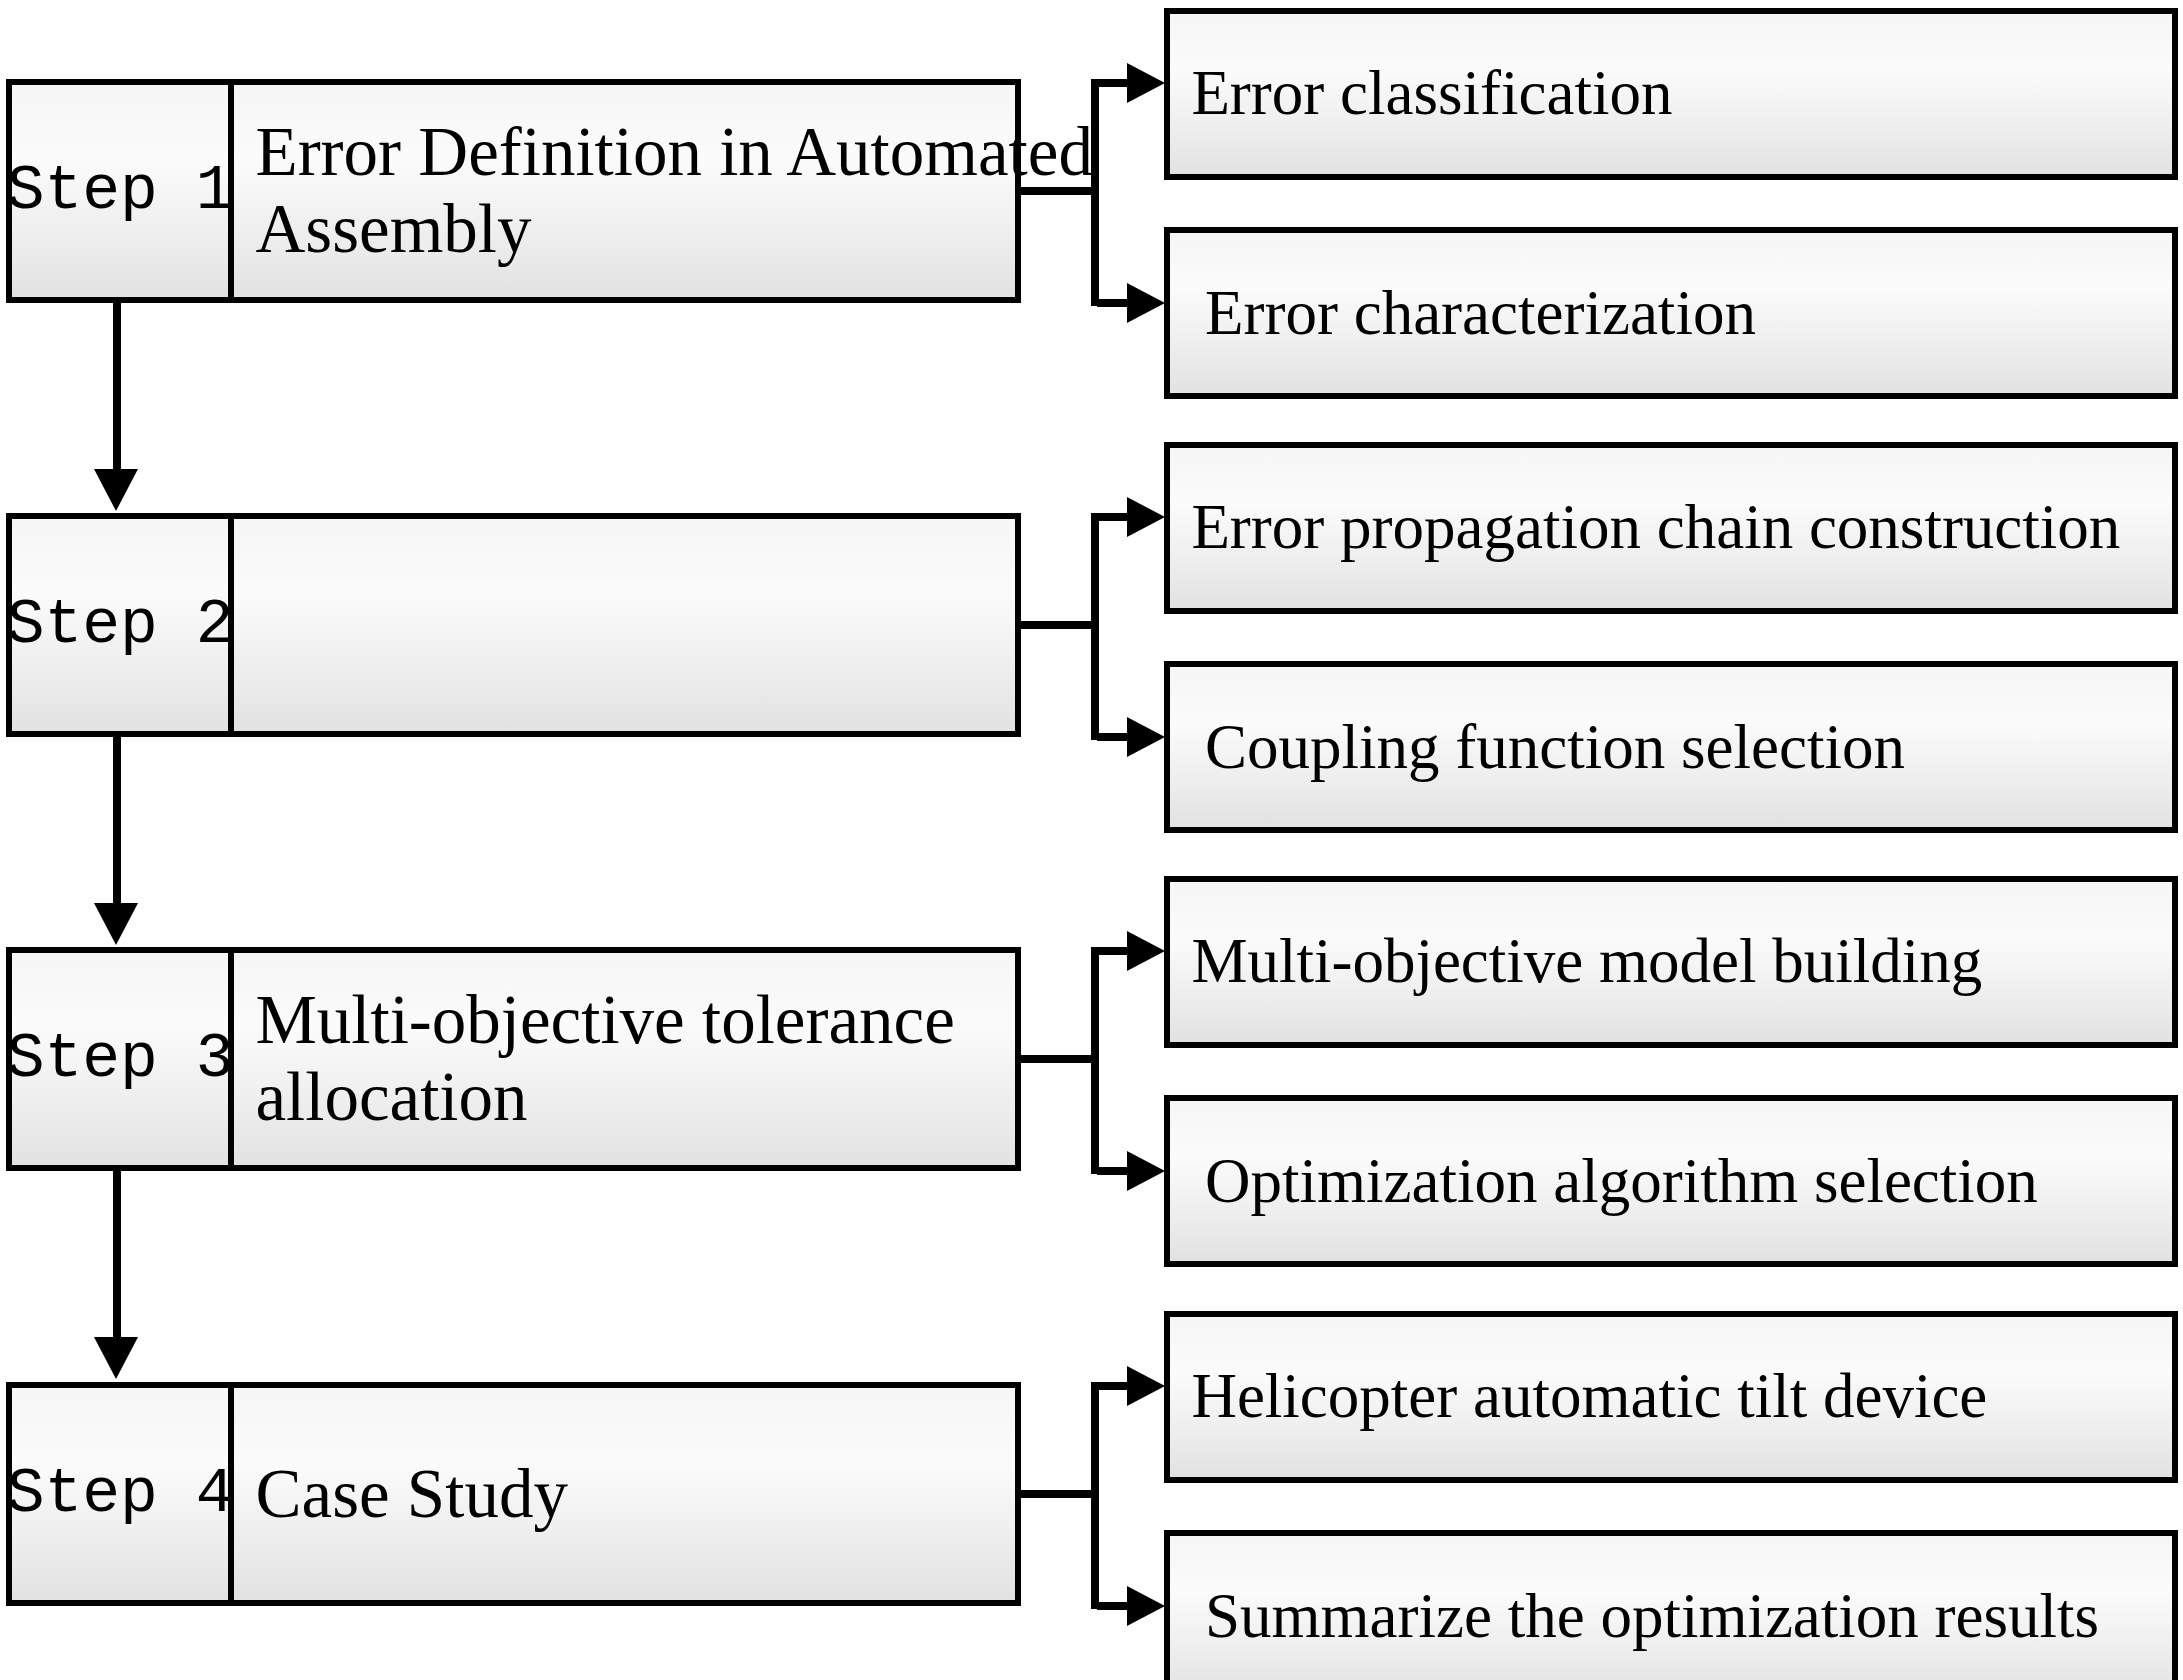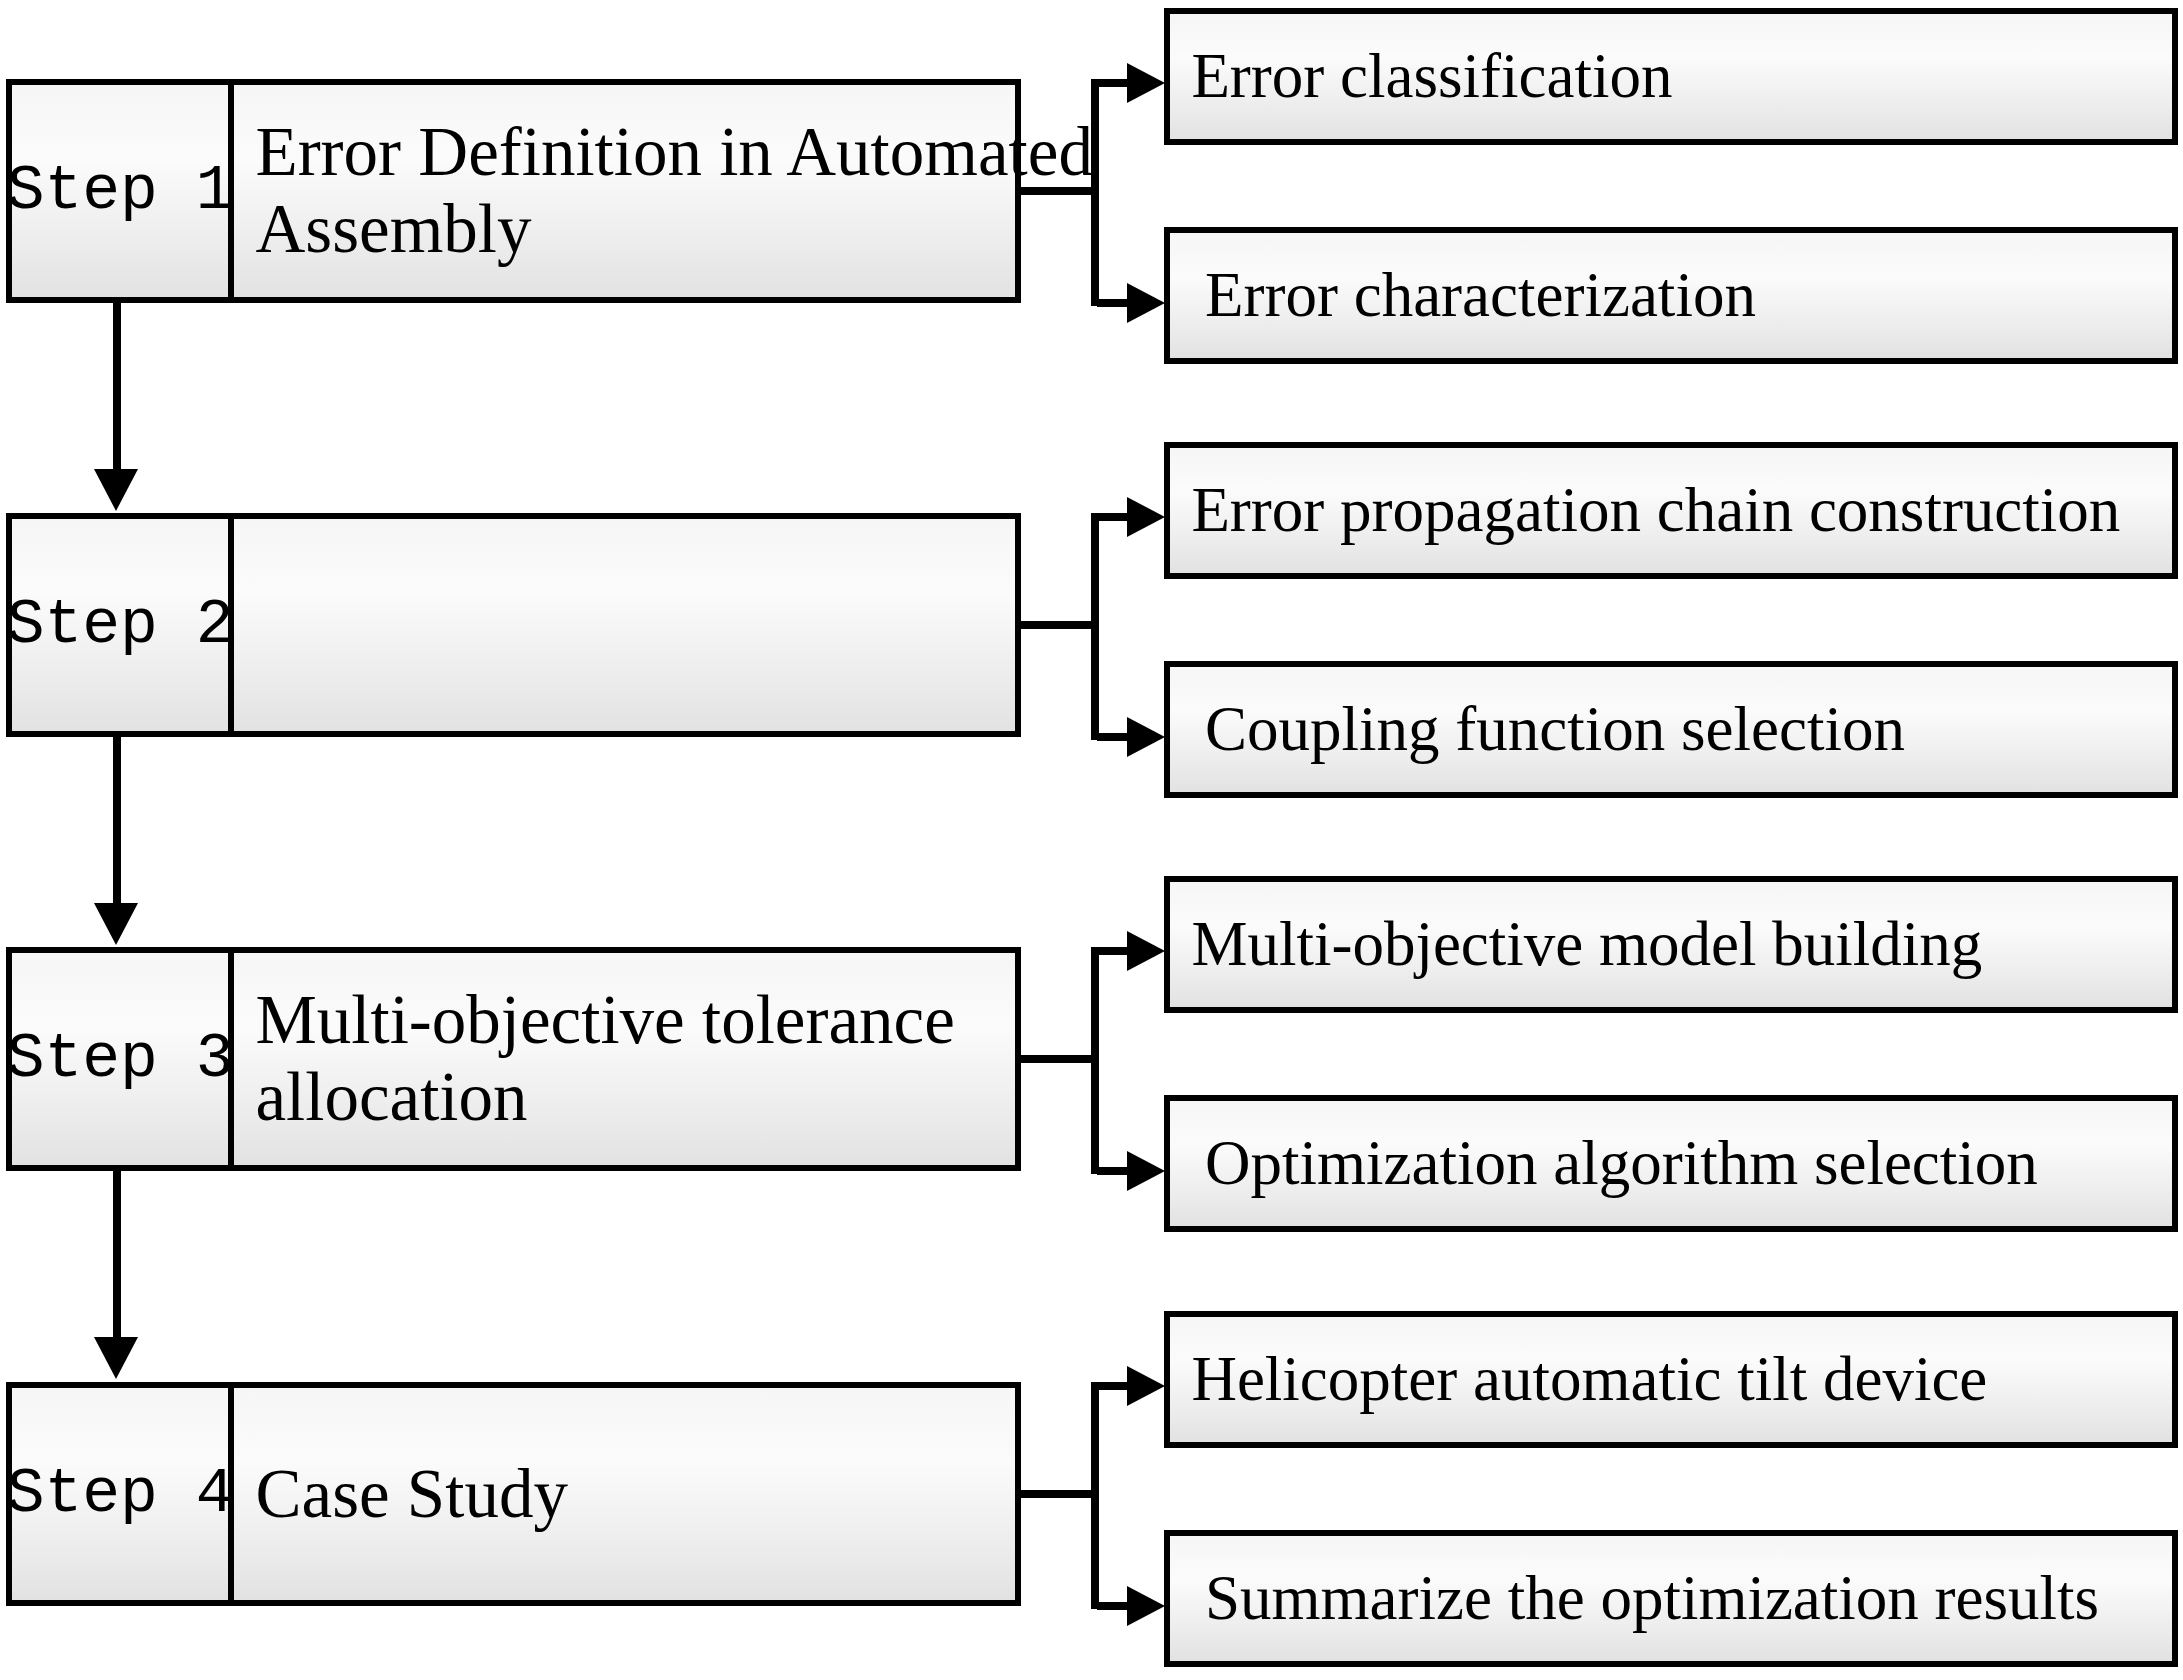--- a/index.html
+++ b/index.html
@@ -22,21 +22,21 @@
   .stepbox { left:6.1px; top:79px; width:1015px; height:224px; display:flex; }
   .cell-label {
     width:216px; flex:0 0 216px;
     border-right:6.1px solid #000000;
     display:flex; align-items:center; justify-content:center;
   }
   .cell-title { flex:1 1 auto; display:flex; align-items:center; padding-left:21.4px; overflow:visible; }
   .step-label-text { font-size:63px; line-height:1; white-space:nowrap;font-family:Liberation Mono, monospace; }
   .step-title-text { font-size:69px; line-height:77px; white-space:pre; }
 
-  .outbox { left:1164px; width:1014px; height:137px; display:flex; align-items:center; padding-left:21.4px; }
+  .outbox { left:1164px; width:1014px; height:172px; display:flex; align-items:center; padding-left:21.4px; }
   .outbox.a { top:7.7px; }
   .outbox.b { top:227px;padding-left:35px; }
   .out-text { font-size:63px; line-height:1; white-space:nowrap; }
 
   .hline, .vline { position:absolute; background:#000000; }
   .stub   { left:1021px; top:187px; width:74px;  height:7.7px; }
   .branch { left:1091px; top:79px; width:7.7px;  height:227px; }
   .toA    { left:1097px; top:79px; width:32px;  height:7.7px; }
   .toB    { left:1097px; top:299px; width:32px;  height:7.7px; }
 

